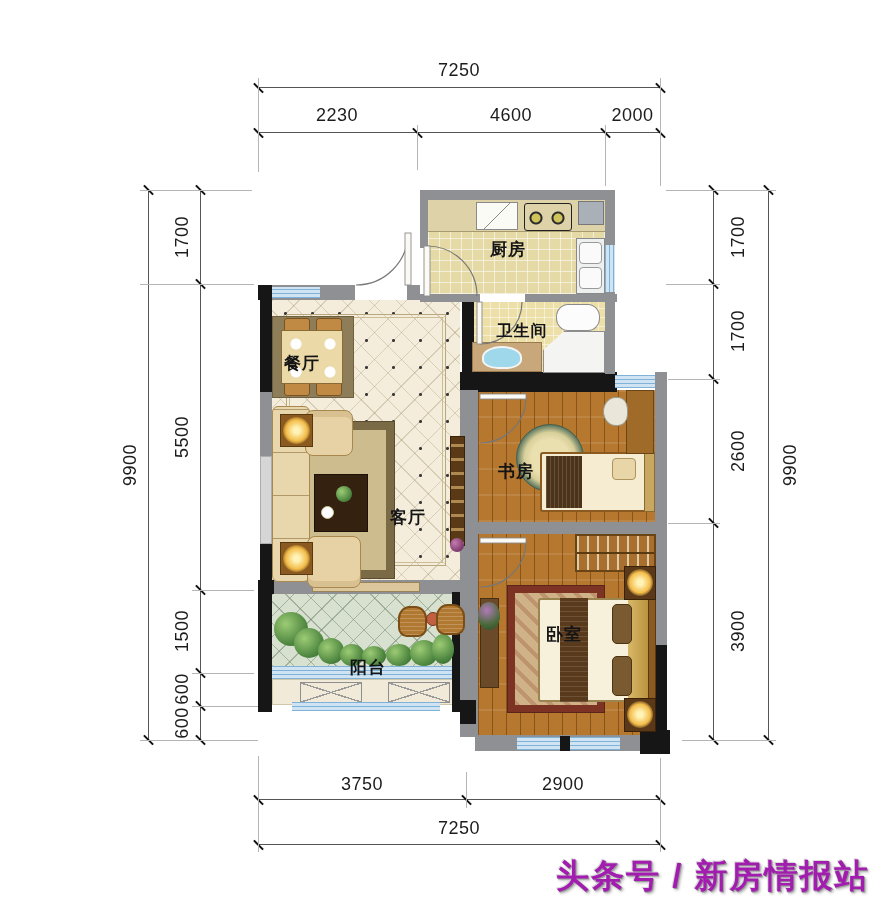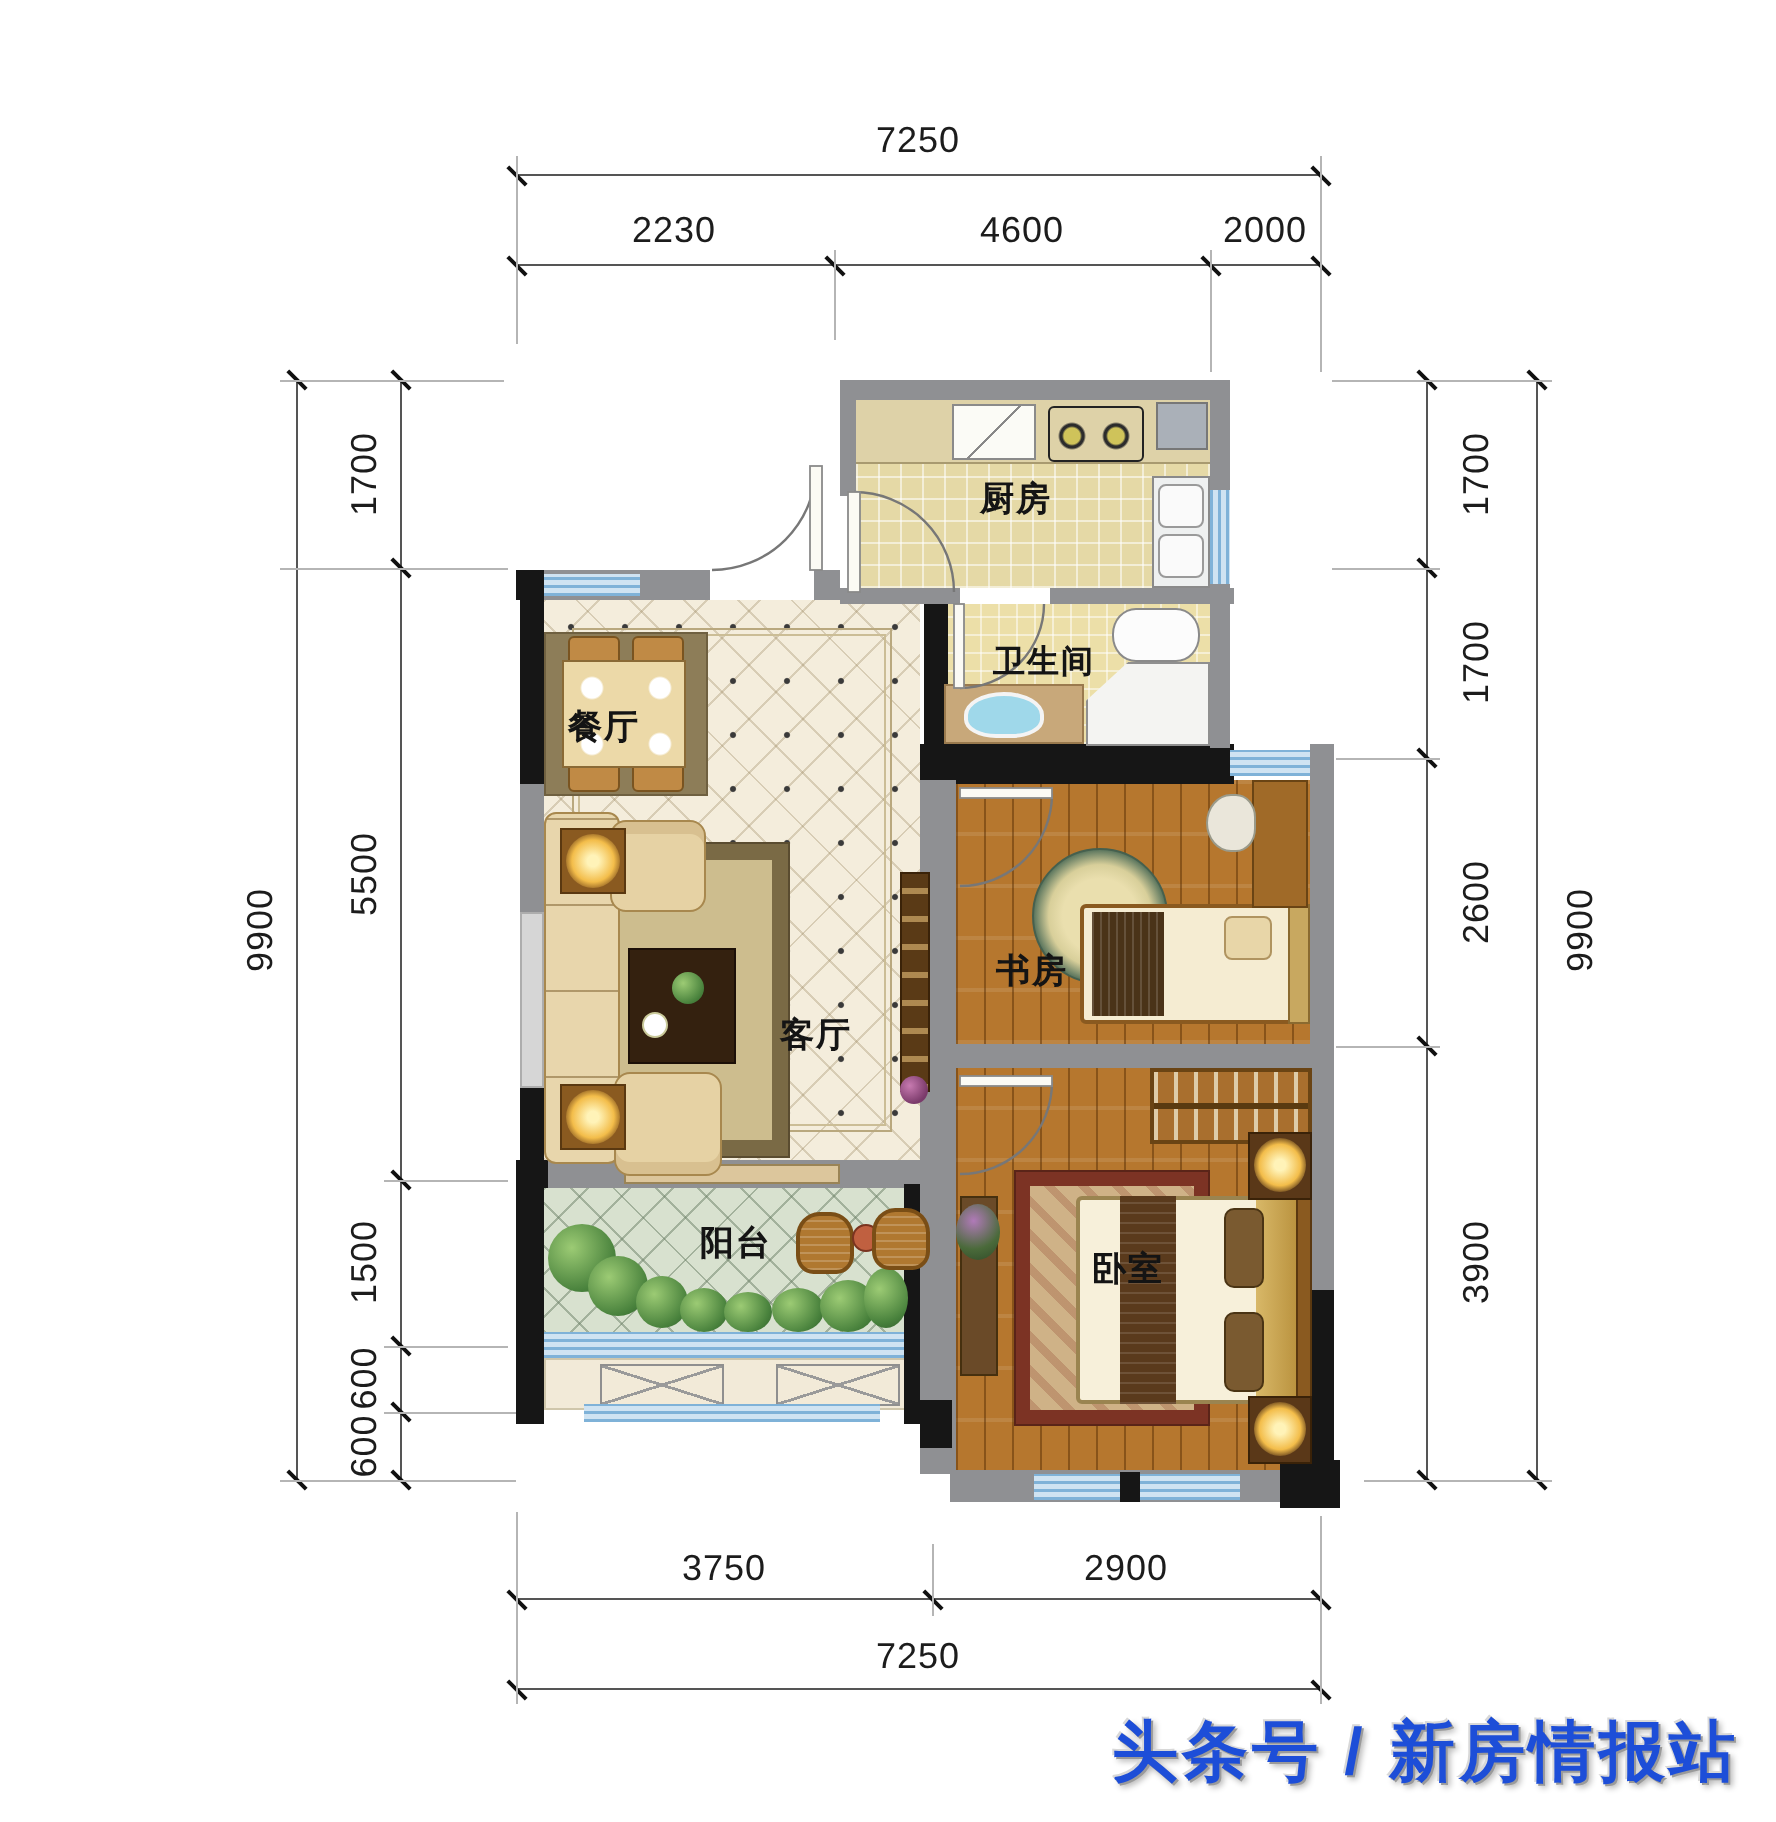--- a/index.html
+++ b/index.html
@@ -42,21 +42,21 @@
   .plant{position:absolute;border-radius:50%;
      background:radial-gradient(circle at 35% 35%,#9ccb74,#48813c 70%,#2f5c2a);}
   .glow{position:absolute;border-radius:50%;
      background:radial-gradient(circle,#fff3b8 15%,#f3bd4a 55%,rgba(140,80,20,0) 78%);}
   .roomlabel{position:absolute;font-size:17px;font-weight:600;color:#141414;
      text-align:center;letter-spacing:1px;}
   .xbox{position:absolute;border:1px solid #8f8f8f;box-sizing:border-box;
      background:linear-gradient(to top right,transparent calc(50% - .7px),#9a9a9a calc(50% - .7px) calc(50% + .7px),transparent calc(50% + .7px)),
                 linear-gradient(to bottom right,transparent calc(50% - .7px),#9a9a9a calc(50% - .7px) calc(50% + .7px),transparent calc(50% + .7px));}
   .watermark{position:absolute;left:556px;top:854px;width:330px;font-size:33px;
-     font-weight:bold;letter-spacing:2px;color:#1d4ed8;white-space:nowrap;
+     font-weight:bold;letter-spacing:2px;color:#a21caf;white-space:nowrap;
      text-shadow:1px 1px 0 #9a9a9a,-1px -1px 0 #d8d8d8,2px 2px 3px #b0b0b0;}
 </style>
 </head>
 <body>
 
 <div class="dimline" style="left:258px;top:87px;width:402px;height:1px;"></div>
 <div class="dimline" style="left:258px;top:132px;width:402px;height:1px;"></div>
 <div class="dimtext" style="left:419px;top:60px;width:80px;">7250</div>
 <div class="dimtext" style="left:297px;top:105px;width:80px;">2230</div>
 <div class="dimtext" style="left:471px;top:105px;width:80px;">4600</div>
@@ -280,17 +280,17 @@
     <rect x="477" y="302" width="5" height="42"></rect>
     <rect x="480" y="394" width="46" height="5"></rect>
     <rect x="480" y="538" width="46" height="5"></rect>
   </g>
 </svg>
 
 <div class="roomlabel" style="left:468px;top:238px;width:80px;">厨房</div>
 <div class="roomlabel" style="left:462px;top:321px;width:120px;font-size:16px;">卫生间</div>
 <div class="roomlabel" style="left:262px;top:352px;width:80px;">餐厅</div>
 <div class="roomlabel" style="left:368px;top:506px;width:80px;">客厅</div>
-<div class="roomlabel" style="left:476px;top:460px;width:80px;margin-top:14px;">书房</div>
+<div class="roomlabel" style="left:476px;top:460px;width:80px;">书房</div>
 <div class="roomlabel" style="left:524px;top:623px;width:80px;">卧室</div>
-<div class="roomlabel" style="left:328px;top:610px;width:80px;">阳台</div>
+<div class="roomlabel" style="left:328px;top:656px;width:80px;">阳台</div>
 
 <div class="watermark">头条号 / 新房情报站</div>
 
 </body></html>

